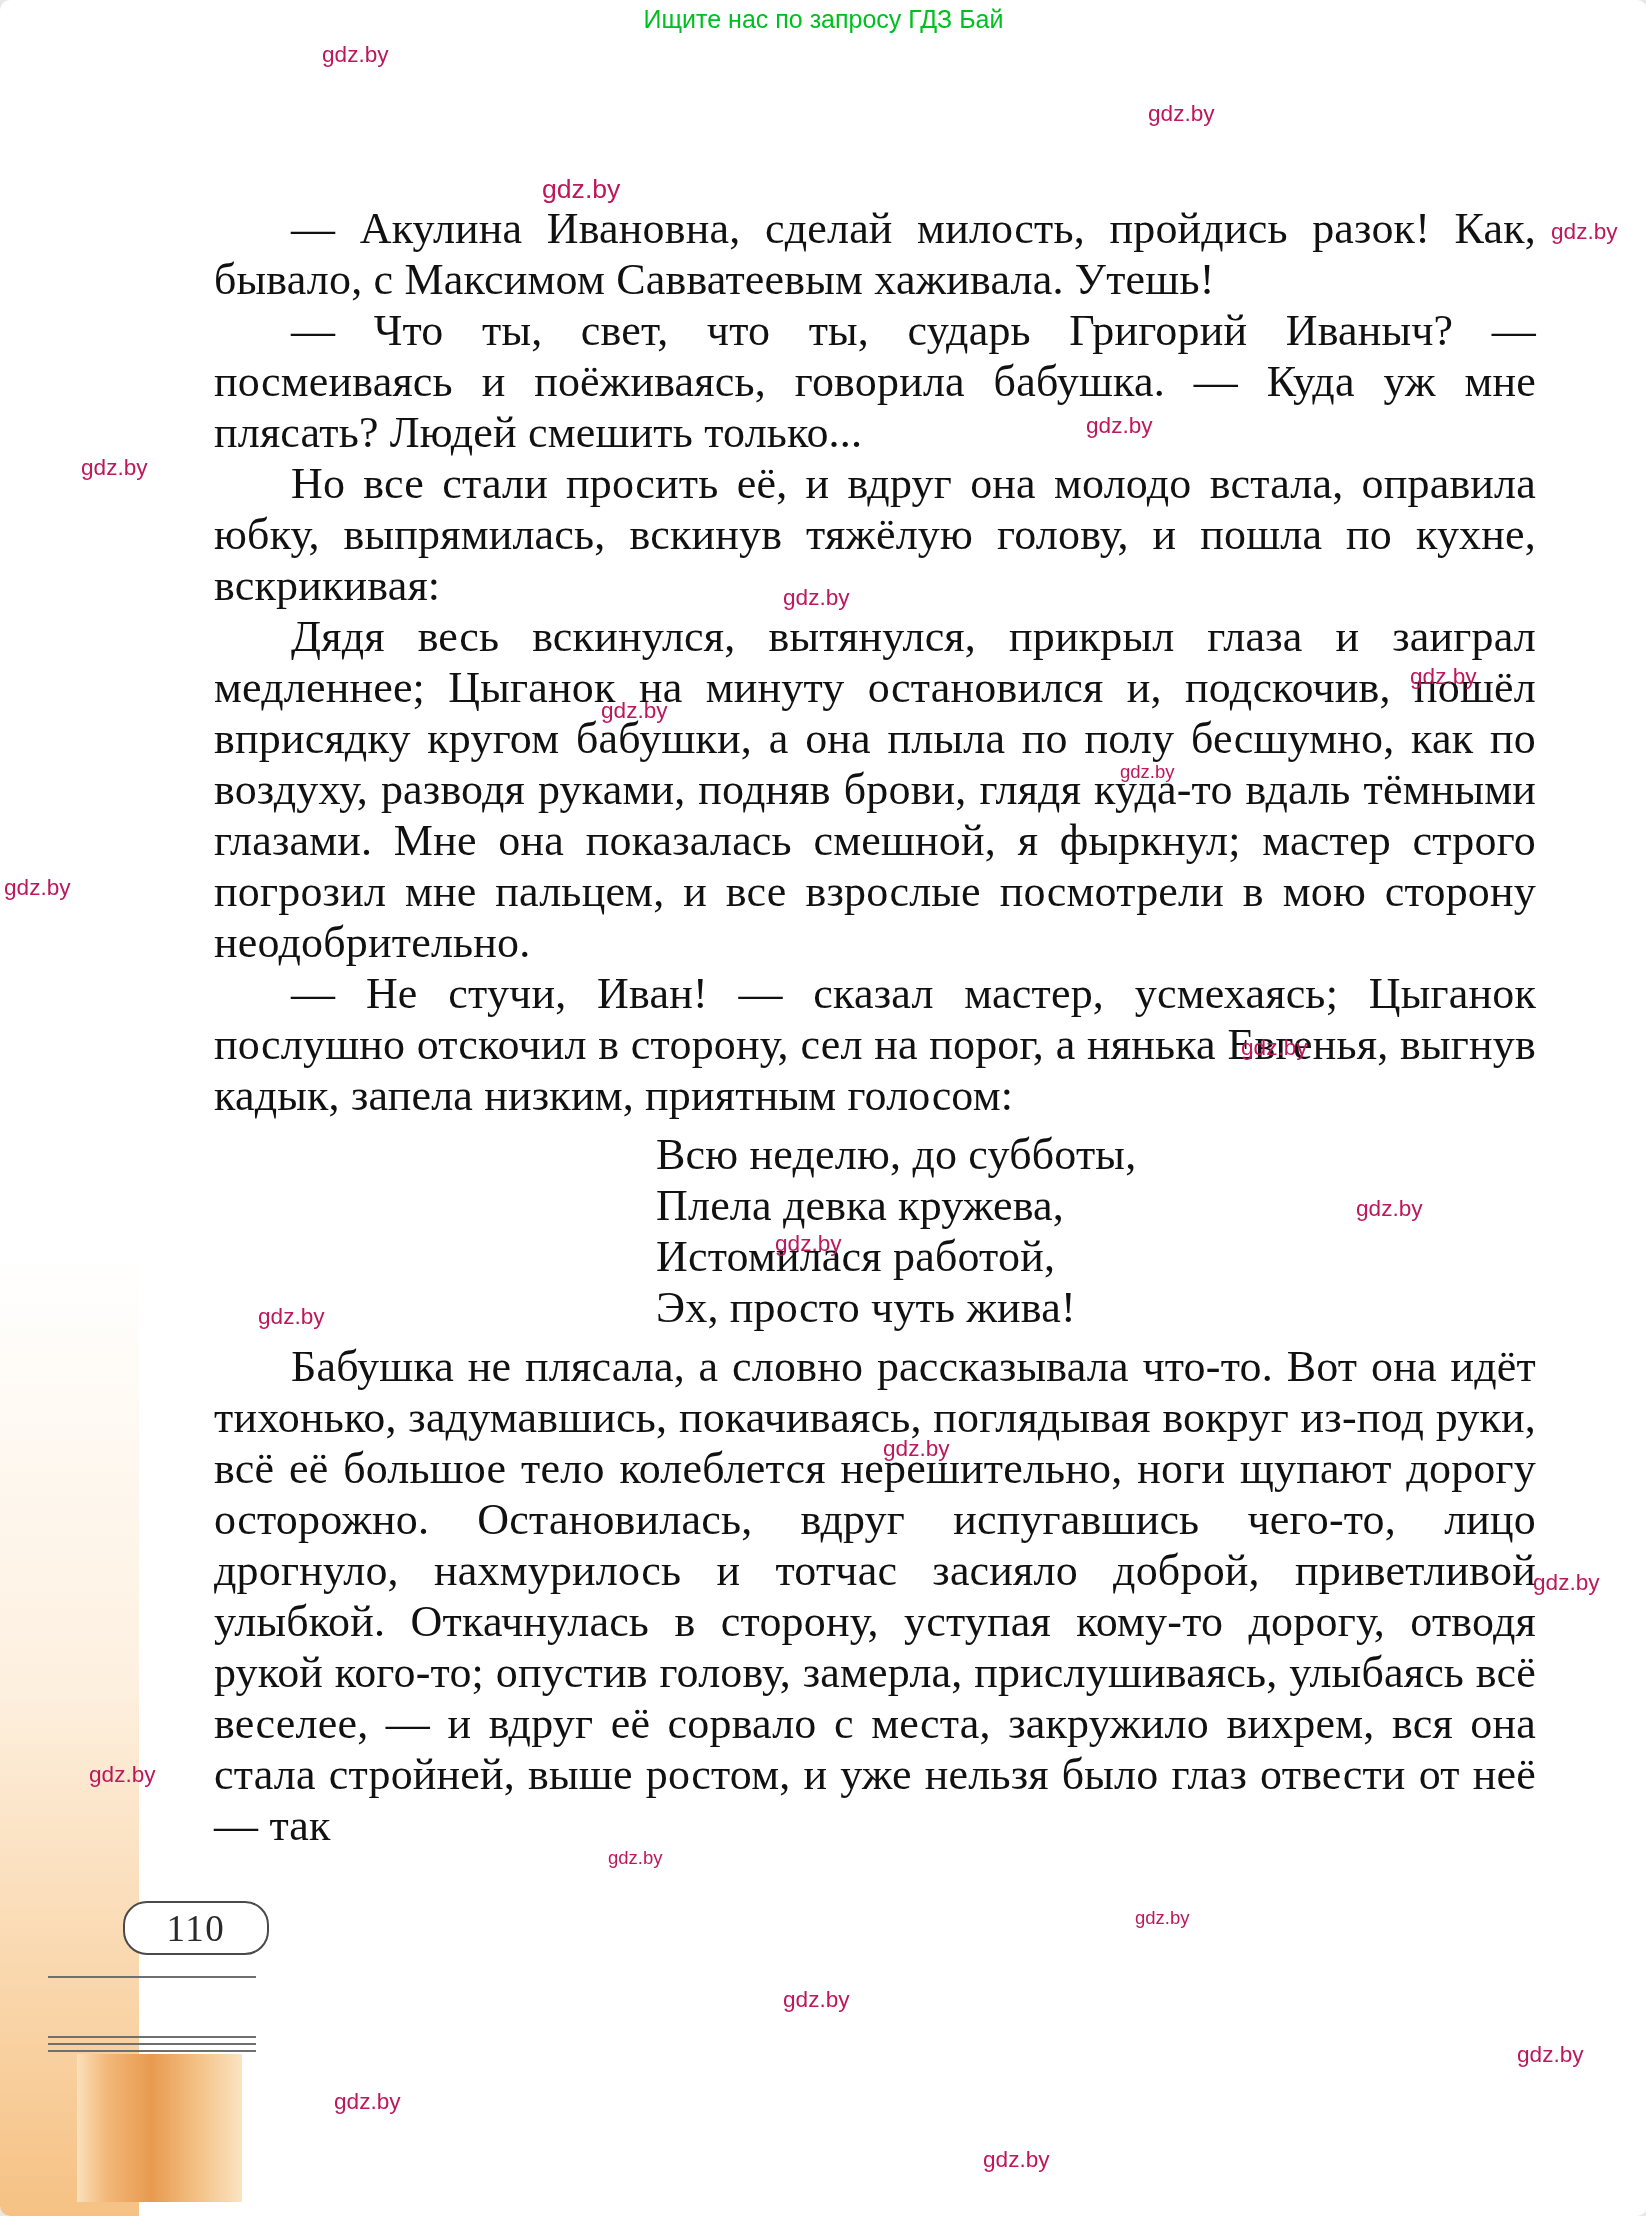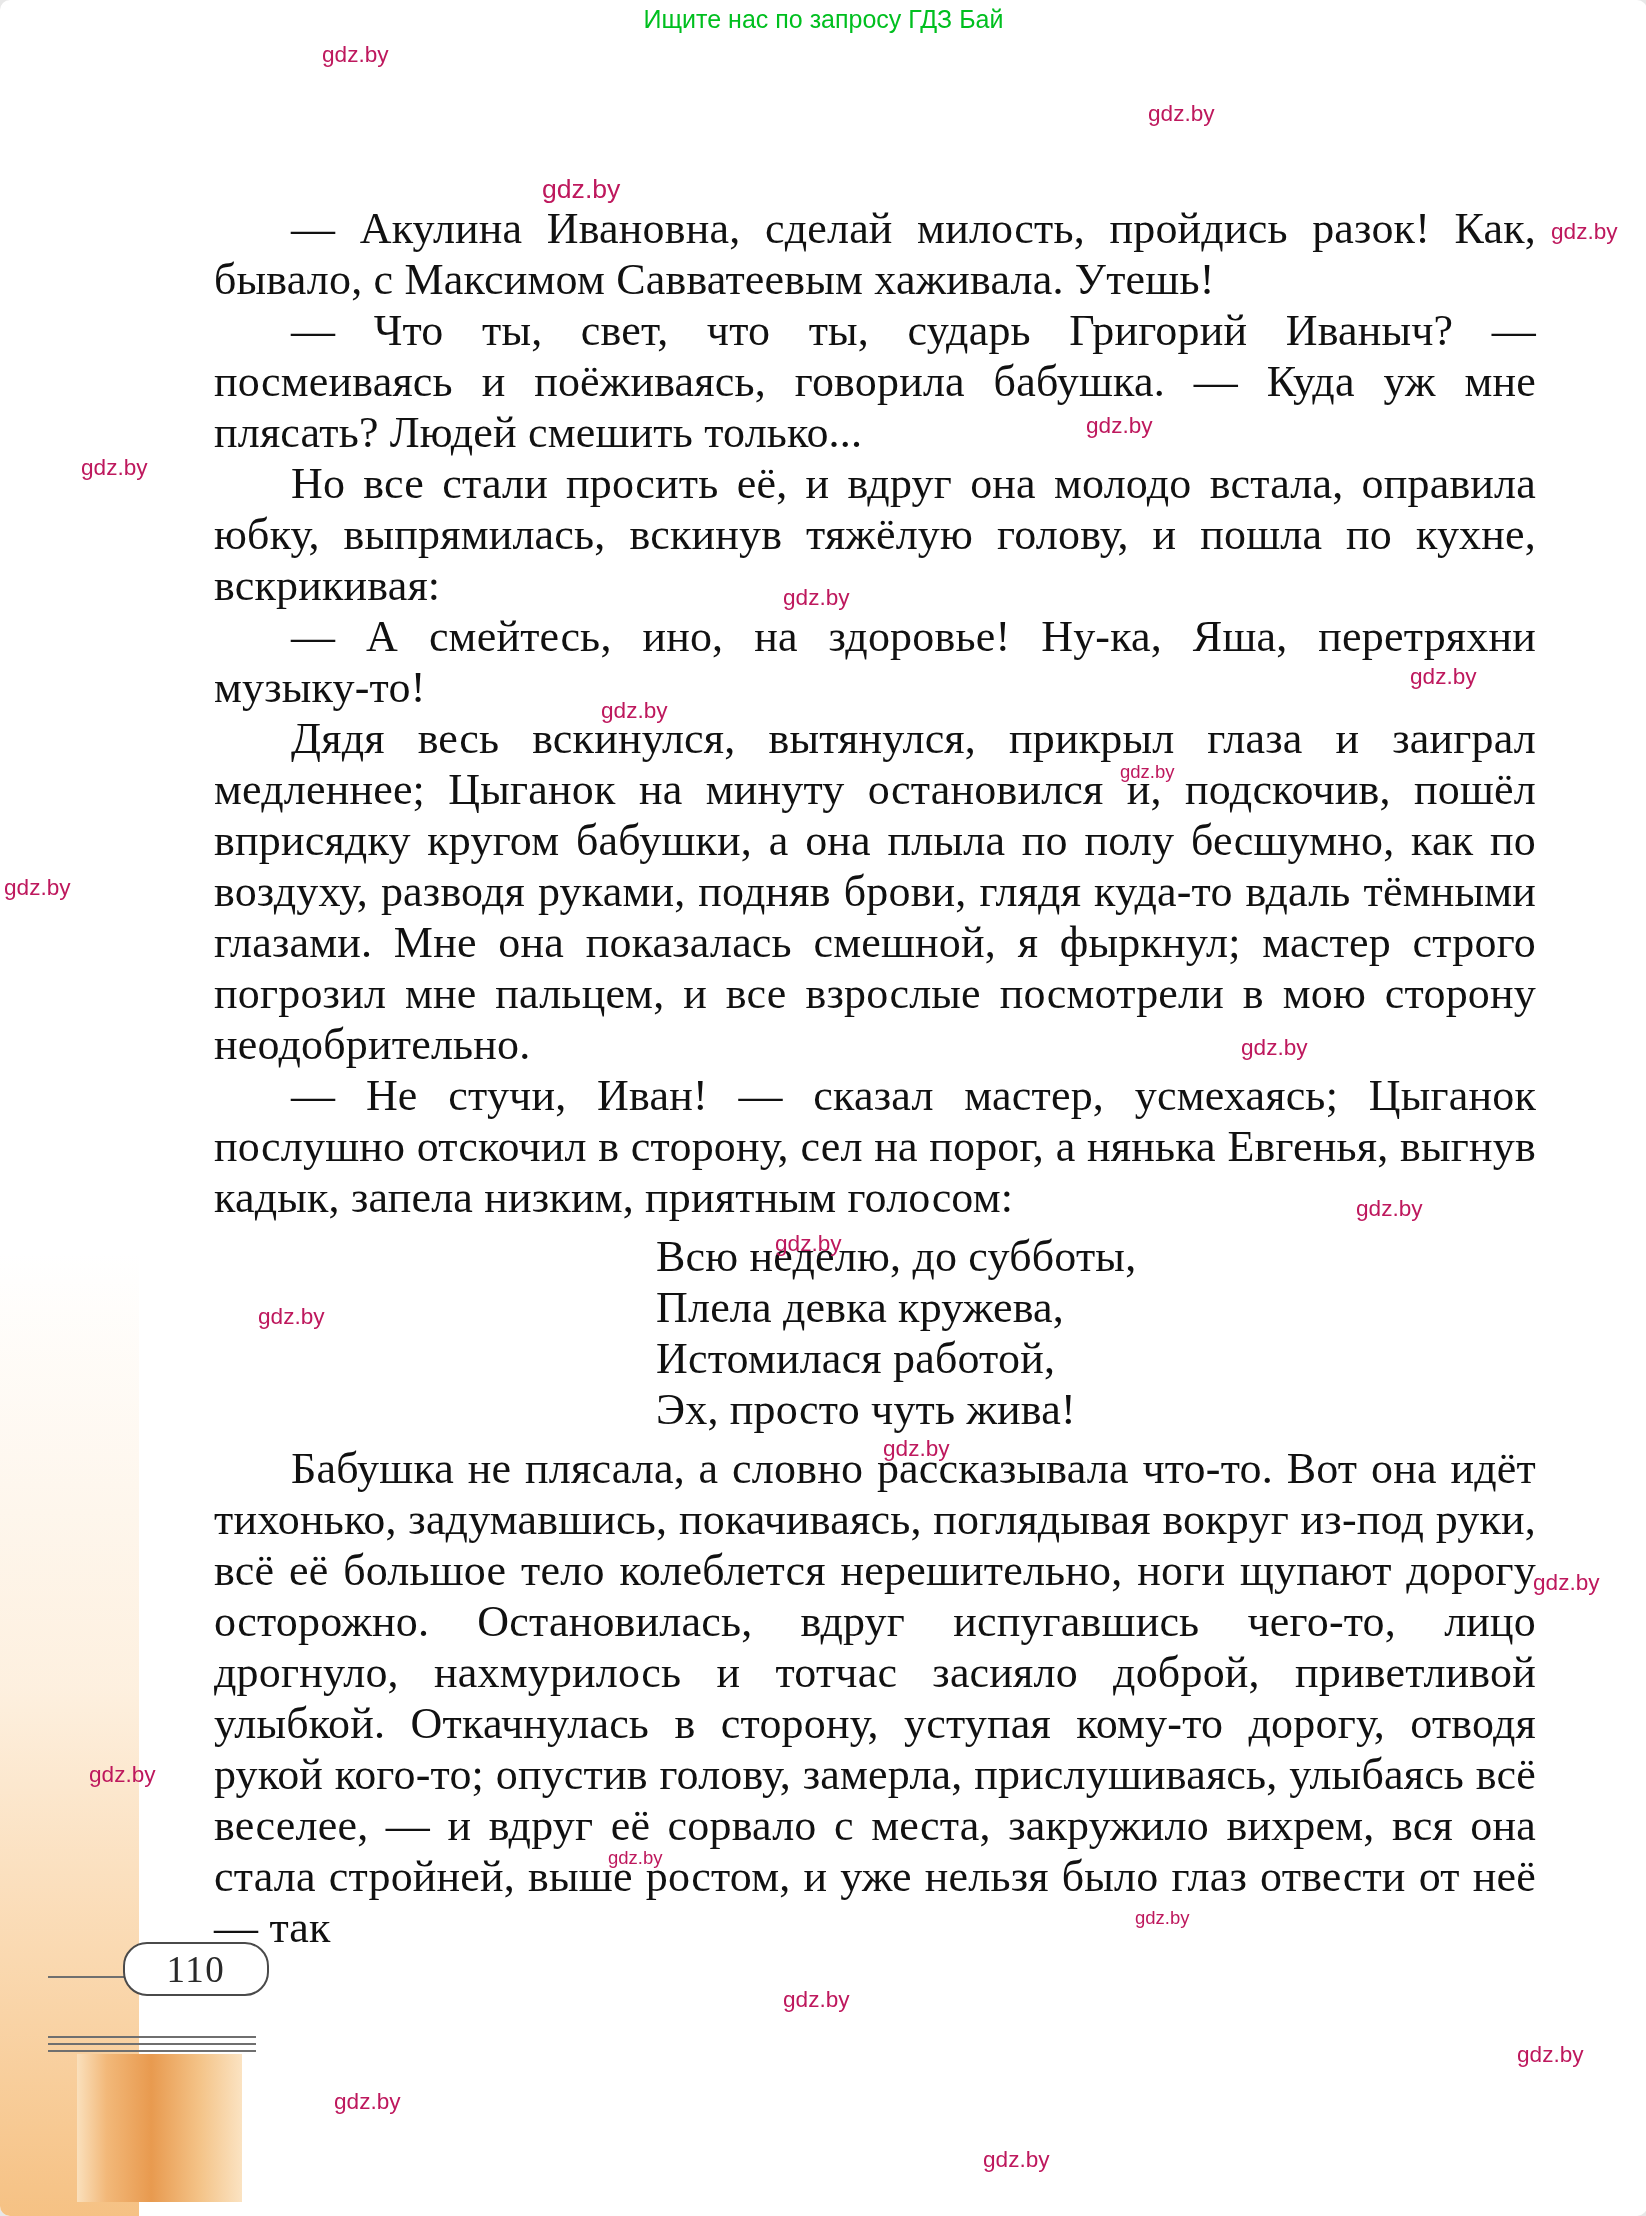--- a/index.html
+++ b/index.html
@@ -83,21 +83,21 @@
   .book-line {
     position: absolute;
     left: 48px;
     width: 208px;
     height: 2.4px;
     background: #6f6f6f;
   }
   .page-number-box {
     position: absolute;
     left: 123px;
-    top: 1942px;
+    top: 1901px;
     width: 142px;
     height: 50px;
     border: 2.4px solid #4a4a4a;
     border-radius: 24px;
     background: #ffffff;
     display: flex;
     align-items: center;
     justify-content: center;
     font-size: 37px;
     color: #2a2a2a;
@@ -126,21 +126,20 @@
   <div class="book-line" style="top:2036px;"></div>
   <div class="book-line" style="top:2043px;"></div>
   <div class="book-line" style="top:2050px;"></div>
   <div class="spine-block"></div>
   <div class="page-number-box">110</div>
 
   <div class="body-text">
     <p>— Акулина Ивановна, сделай милость, пройдись разок! Как, бывало, с Максимом Савватеевым хаживала. Утешь!</p>
     <p>— Что ты, свет, что ты, сударь Григорий Иваныч? — посмеиваясь и поёживаясь, говорила бабушка. — Куда уж мне плясать? Людей смешить только...</p>
     <p>Но все стали просить её, и вдруг она молодо встала, оправила юбку, выпрямилась, вскинув тяжёлую голову, и пошла по кухне, вскрикивая:</p>
-    <p>— А смейтесь, ино, на здоровье! Ну-ка, Яша, перетряхни музыку-то!</p>
     <p>Дядя весь вскинулся, вытянулся, прикрыл глаза и заиграл медленнее; Цыганок на минуту остановился и, подскочив, пошёл вприсядку кругом бабушки, а она плыла по полу бесшумно, как по воздуху, разводя руками, подняв брови, глядя куда-то вдаль тёмными глазами. Мне она показалась смешной, я фыркнул; мастер строго погрозил мне пальцем, и все взрослые посмотрели в мою сторону неодобрительно.</p>
     <p>— Не стучи, Иван! — сказал мастер, усмехаясь; Цыганок послушно отскочил в сторону, сел на порог, а нянька Евгенья, выгнув кадык, запела низким, приятным голосом:</p>
     <div class="verse">
       <div>Всю неделю, до субботы,</div>
       <div>Плела девка кружева,</div>
       <div>Истомилася работой,</div>
       <div>Эх, просто чуть жива!</div>
     </div>
     <p>Бабушка не плясала, а словно рассказывала что-то. Вот она идёт тихонько, задумавшись, покачиваясь, поглядывая вокруг из-под руки, всё её большое тело колеблется нерешительно, ноги щупают дорогу осторожно. Остановилась, вдруг испугавшись чего-то, лицо дрогнуло, нахмурилось и тотчас засияло доброй, приветливой улыбкой. Откачнулась в сторону, уступая кому-то дорогу, отводя рукой кого-то; опустив голову, замерла, прислушиваясь, улыбаясь всё веселее, — и вдруг её сорвало с места, закружило вихрем, вся она стала стройней, выше ростом, и уже нельзя было глаз отвести от неё — так</p>
   </div>

